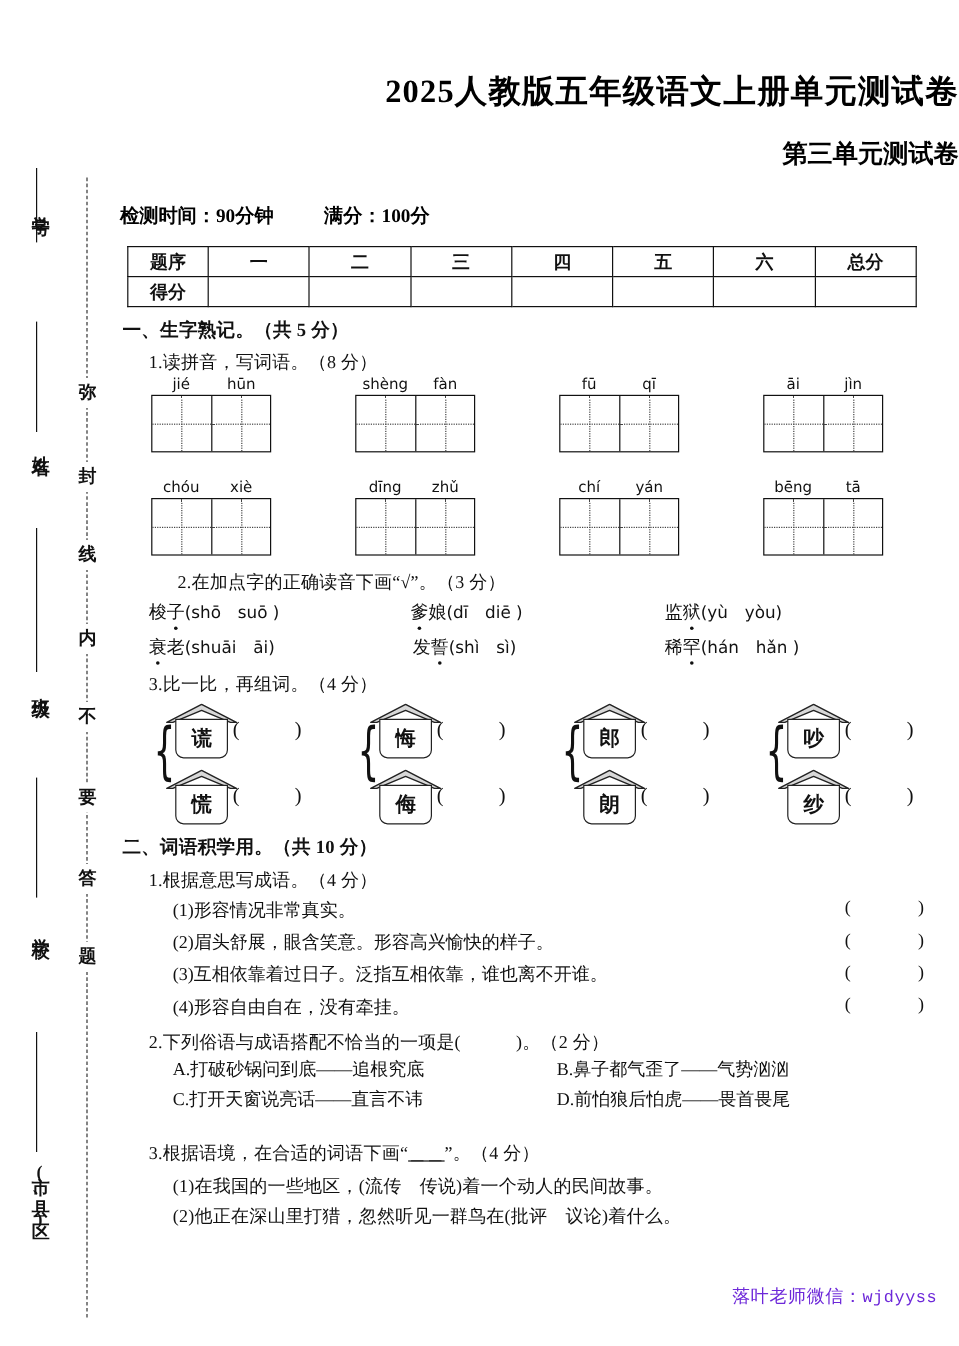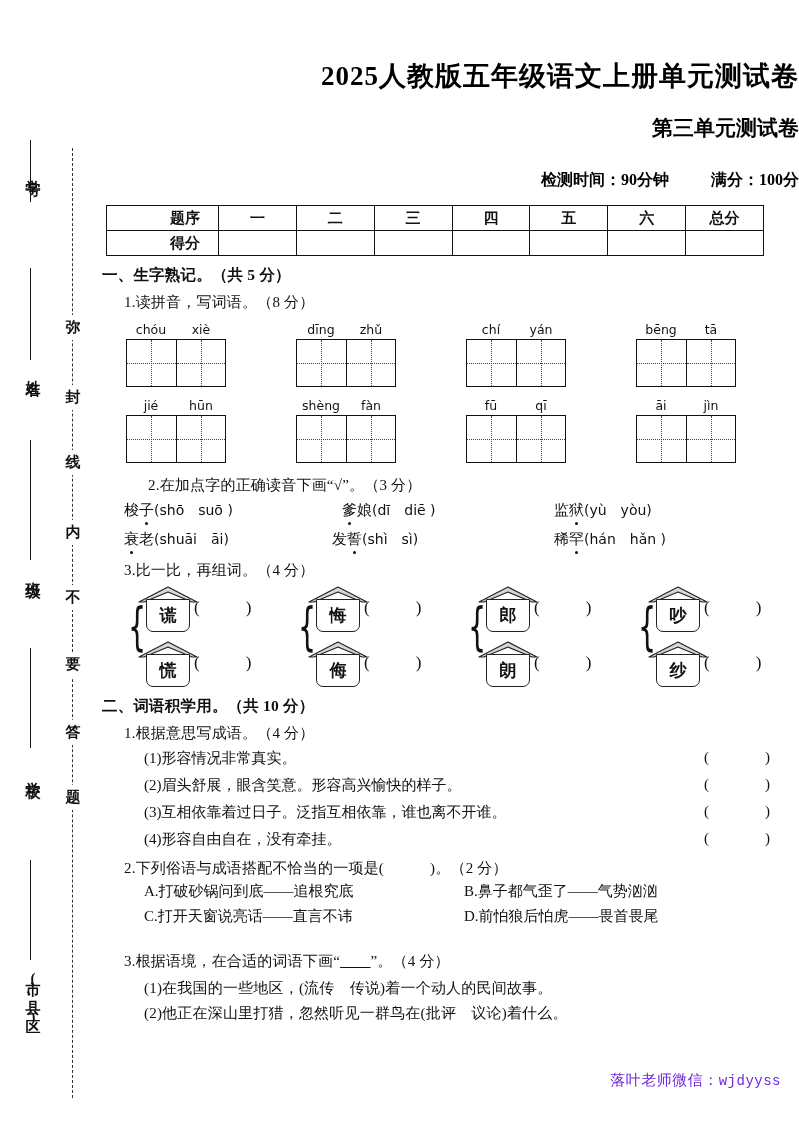--- a/index.html
+++ b/index.html
@@ -81,21 +81,21 @@
     color: #000;
   }
   .title-sub {
     text-align: right;
     font-size: 21px;
     font-weight: 700;
     margin-top: 20px;
     color: #000;
   }
   .examline {
-    text-align: right;
+    text-align: left;
     font-size: 16px;
     font-weight: 700;
     margin-top: 28px;
     color: #000;
   }
   .examline .gap { display: inline-block; width: 34px; }
 
   
   table.score {
     border-collapse: collapse;
@@ -105,21 +105,21 @@
     table-layout: fixed;
   }
   table.score td {
     border: 1.3px solid #111;
     height: 24px;
     text-align: center;
     font-size: 15px;
     font-weight: 700;
     padding: 0;
   }
-  table.score td.hd { width: 66px; padding-left: 45px; }
+  table.score td.hd { width: 66px; }
 
   
   .q-h {
     font-size: 15.5px;
     font-weight: 700;
     margin: 9px 0 0 2px;
     letter-spacing: .2px;
   }
   .q-sub {
     font-size: 15px;
@@ -368,20 +368,63 @@
         <td></td>
         <td></td>
       </tr>
     </tbody>
       </table>
 
     <div class="q-h">一、生字熟记。（共 5 分）</div>
 
     <div class="q-sub">1.读拼音，写词语。（8 分）</div>
 
+    <div class="grid-row">
+      <div class="grid-unit" style="left:18px;">
+        <div class="grid-py">
+          <span>jié</span>
+          <span>hūn</span>
+        </div>
+        <div class="grid-box">
+            <div class="grid-cell"></div>
+            <div class="grid-cell"></div>
+          </div>
+      </div>
+      <div class="grid-unit" style="left:188px;">
+        <div class="grid-py">
+          <span>shèng</span>
+          <span>fàn</span>
+        </div>
+        <div class="grid-box">
+            <div class="grid-cell"></div>
+            <div class="grid-cell"></div>
+          </div>
+      </div>
+      <div class="grid-unit" style="left:358px;">
+        <div class="grid-py">
+          <span>fū</span>
+          <span>qī</span>
+        </div>
+        <div class="grid-box">
+            <div class="grid-cell"></div>
+            <div class="grid-cell"></div>
+          </div>
+      </div>
+      <div class="grid-unit" style="left:528px;">
+        <div class="grid-py">
+          <span>āi</span>
+          <span>jìn</span>
+        </div>
+        <div class="grid-box">
+            <div class="grid-cell"></div>
+            <div class="grid-cell"></div>
+          </div>
+      </div>
+    </div>
+
     <div class="grid-row" style="margin-top:10px;">
       <div class="grid-unit" style="left:18px;">
         <div class="grid-py">
           <span>chóu</span>
           <span>xiè</span>
         </div>
         <div class="grid-box">
             <div class="grid-cell"></div>
             <div class="grid-cell"></div>
           </div>
@@ -403,63 +446,20 @@
         </div>
         <div class="grid-box">
             <div class="grid-cell"></div>
             <div class="grid-cell"></div>
           </div>
       </div>
       <div class="grid-unit" style="left:528px;">
         <div class="grid-py">
           <span>bēng</span>
           <span>tā</span>
-        </div>
-        <div class="grid-box">
-            <div class="grid-cell"></div>
-            <div class="grid-cell"></div>
-          </div>
-      </div>
-    </div>
-
-    <div class="grid-row">
-      <div class="grid-unit" style="left:18px;">
-        <div class="grid-py">
-          <span>jié</span>
-          <span>hūn</span>
-        </div>
-        <div class="grid-box">
-            <div class="grid-cell"></div>
-            <div class="grid-cell"></div>
-          </div>
-      </div>
-      <div class="grid-unit" style="left:188px;">
-        <div class="grid-py">
-          <span>shèng</span>
-          <span>fàn</span>
-        </div>
-        <div class="grid-box">
-            <div class="grid-cell"></div>
-            <div class="grid-cell"></div>
-          </div>
-      </div>
-      <div class="grid-unit" style="left:358px;">
-        <div class="grid-py">
-          <span>fū</span>
-          <span>qī</span>
-        </div>
-        <div class="grid-box">
-            <div class="grid-cell"></div>
-            <div class="grid-cell"></div>
-          </div>
-      </div>
-      <div class="grid-unit" style="left:528px;">
-        <div class="grid-py">
-          <span>āi</span>
-          <span>jìn</span>
         </div>
         <div class="grid-box">
             <div class="grid-cell"></div>
             <div class="grid-cell"></div>
           </div>
       </div>
     </div>
 
     <div class="q-sub" style="margin-top:2px;margin-left:48px;">2.在加点字的正确读音下画“√”。（3 分）</div>
 
@@ -472,21 +472,21 @@
       </div>
       <div class="pron-item" style="left:430px;">
         <span>监</span><span class="dotted-char">狱</span><span class="py">(yù　yòu)</span>
       </div>
     </div>
 
     <div class="pron-row">
       <div class="pron-item" style="left:0;">
         <span class="dotted-char">衰</span><span>老</span><span class="py">(shuāi　āi)</span>
       </div>
-      <div class="pron-item" style="left:208px;text-align:right;">
+      <div class="pron-item" style="left:220px;text-align:right;">
         <span>发</span><span class="dotted-char">誓</span><span class="py">(shì　sì)</span>
       </div>
       <div class="pron-item" style="left:430px;">
         <span>稀</span><span class="dotted-char">罕</span><span class="py">(hán　hǎn )</span>
       </div>
     </div>
 
     <div class="q-sub" style="margin-top:2px;">3.比一比，再组词。（4 分）</div>
 
     <div class="house-zone" style="margin-top:6px;">

